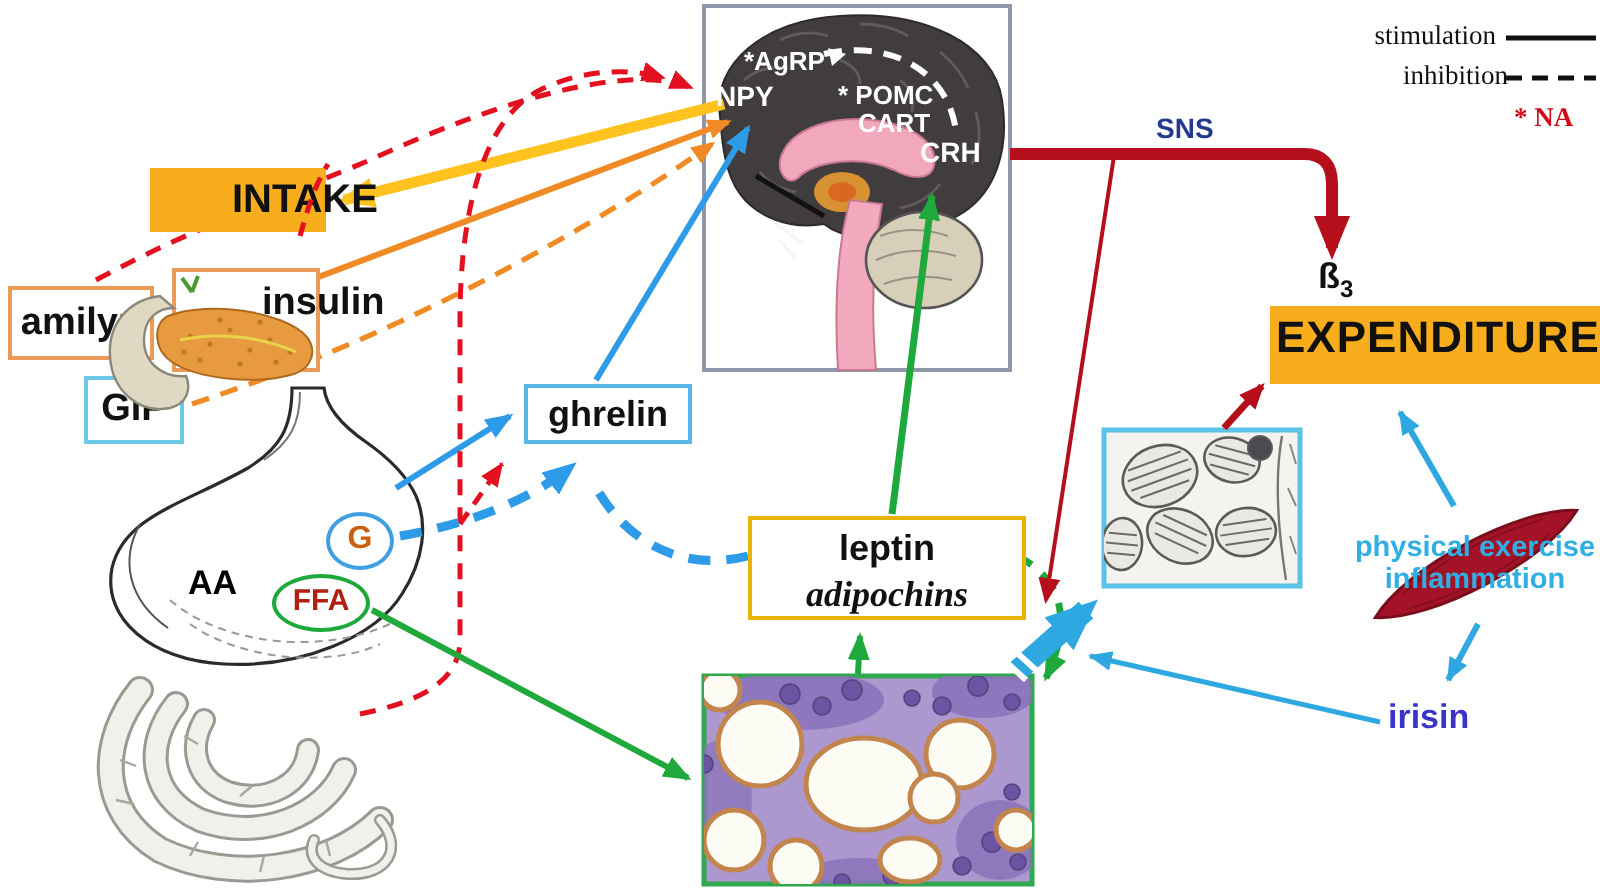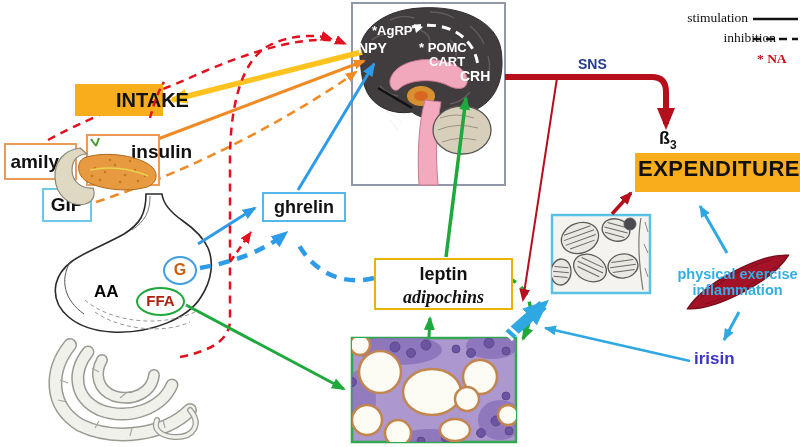--- a/index.html
+++ b/index.html
@@ -29,21 +29,21 @@
   .aa{left:94px;top:282px;color:#000000;font-weight:bold;font-size:17px;}
   .sns{left:578px;top:56px;color:#233A8F;font-weight:bold;font-size:14px;}
   .beta3{left:659px;top:128px;color:#111;font-weight:bold;font-size:18px;}
   .beta3 sub{font-size:12px;}
   .irisin{left:694px;top:349px;color:#3A35C8;font-weight:bold;font-size:17px;}
   .exercise{left:650px;top:266px;width:175px;color:#31AEE4;font-weight:bold;font-size:14.5px;
             text-align:center;line-height:16px;z-index:1;}
   .leg{position:absolute;z-index:1;font-family:"Liberation Serif",serif;color:#111;font-size:13.5px;
        width:90px;text-align:right;}
   .leg1{left:658px;top:10px;}
-  .leg2{left:686px;top:30px;}
+  .leg2{left:664px;top:30px;}
   .na{position:absolute;z-index:1;left:757px;top:51px;color:#D00A18;font-weight:bold;
       font-family:"Liberation Serif",serif;font-size:13.5px;}
 </style>
 </head>
 <body>
 
 <div id="fig">
 
 <svg class="lyr0" width="800" height="447" viewBox="0 0 800 447">
   <defs>

